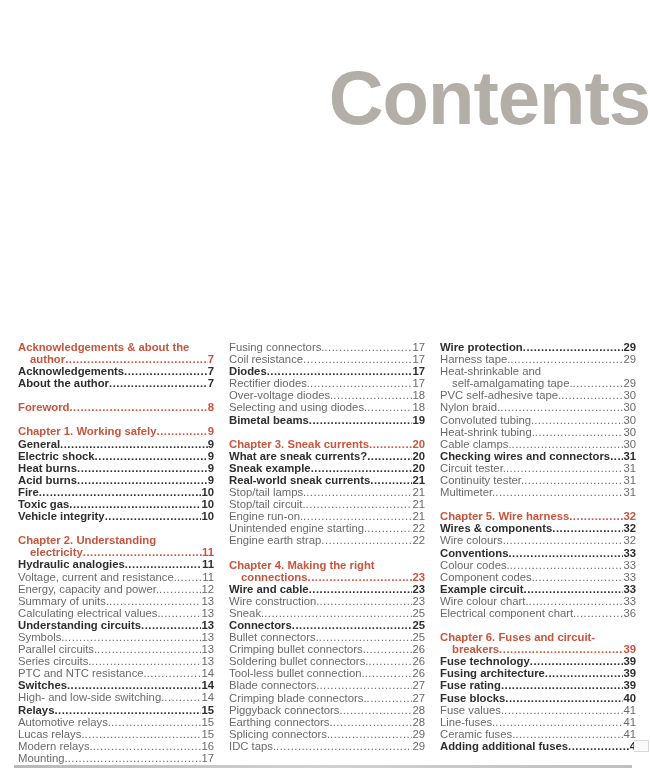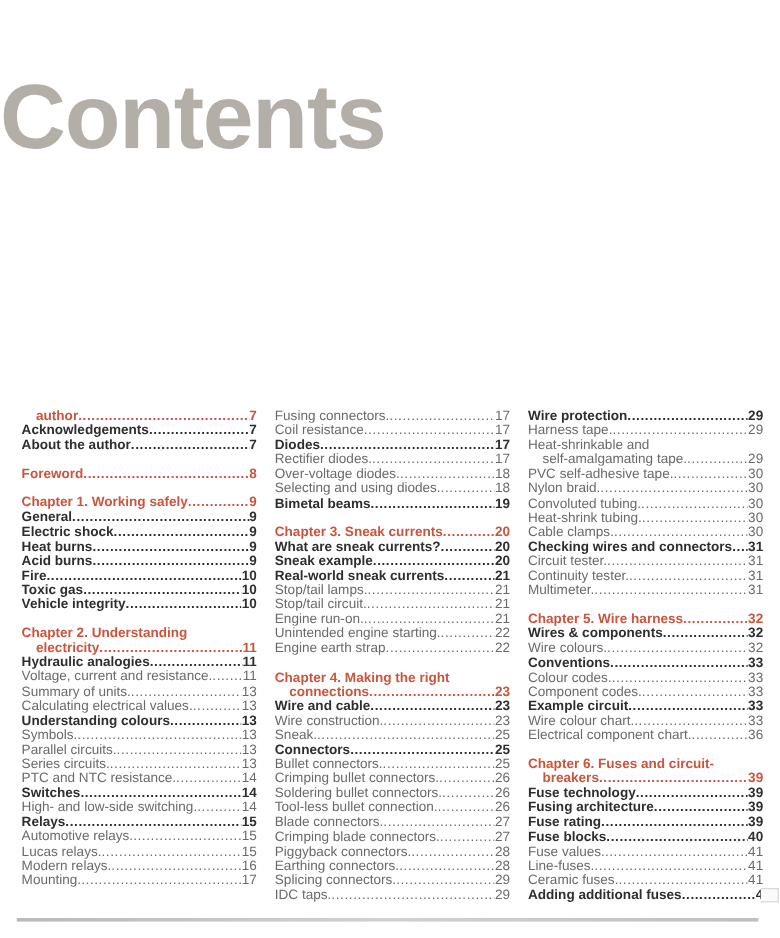--- a/index.html
+++ b/index.html
@@ -12,21 +12,21 @@
       height: 782px;
       position: relative;
       overflow: hidden;
       font-family: "Liberation Sans", sans-serif;
     }
     .page-title {
       position: absolute;
       left: 0;
       top: 50px;
       width: 650px;
-      text-align: left;
+      text-align: right;
       font-family: "Liberation Sans", sans-serif;
       font-weight: bold;
       font-size: 76px;
       letter-spacing: -1px;
       color: #b4aea8;
       line-height: 96px;
     }
     .toc-columns {
       position: absolute;
       top: 341px;
@@ -101,20 +101,23 @@
       background: #fafafa;
     }
   </style>
 </head>
 <body>
 
 <div class="page-title">Contents</div>
 
 <div class="toc-columns">
   <div class="toc-col col-1">
+      <div class="entry chapter wrap-first">
+        <span class="label">Acknowledgements &amp; about the</span>
+      </div>
       <div class="entry chapter wrap-indent">
         <span class="label">author</span>
         <span class="dots"></span>
         <span class="page">7</span>
       </div>
       <div class="entry bold">
         <span class="label">Acknowledgements</span>
         <span class="dots"></span>
         <span class="page">7</span>
       </div>
@@ -180,31 +183,36 @@
         <span class="label">Hydraulic analogies</span>
         <span class="dots"></span>
         <span class="page">11</span>
       </div>
       <div class="entry plain">
         <span class="label">Voltage, current and resistance.</span>
         <span class="dots"></span>
         <span class="page">11</span>
       </div>
       <div class="entry plain">
+        <span class="label">Energy, capacity and power.</span>
+        <span class="dots"></span>
+        <span class="page">12</span>
+      </div>
+      <div class="entry plain">
         <span class="label">Summary of units.</span>
         <span class="dots"></span>
         <span class="page">13</span>
       </div>
       <div class="entry plain">
         <span class="label">Calculating electrical values.</span>
         <span class="dots"></span>
         <span class="page">13</span>
       </div>
       <div class="entry bold">
-        <span class="label">Understanding colours</span>
+        <span class="label">Understanding circuits</span>
         <span class="dots"></span>
         <span class="page">13</span>
       </div>
       <div class="entry plain">
         <span class="label">Symbols.</span>
         <span class="dots"></span>
         <span class="page">13</span>
       </div>
       <div class="entry plain">
         <span class="label">Parallel circuits.</span>

